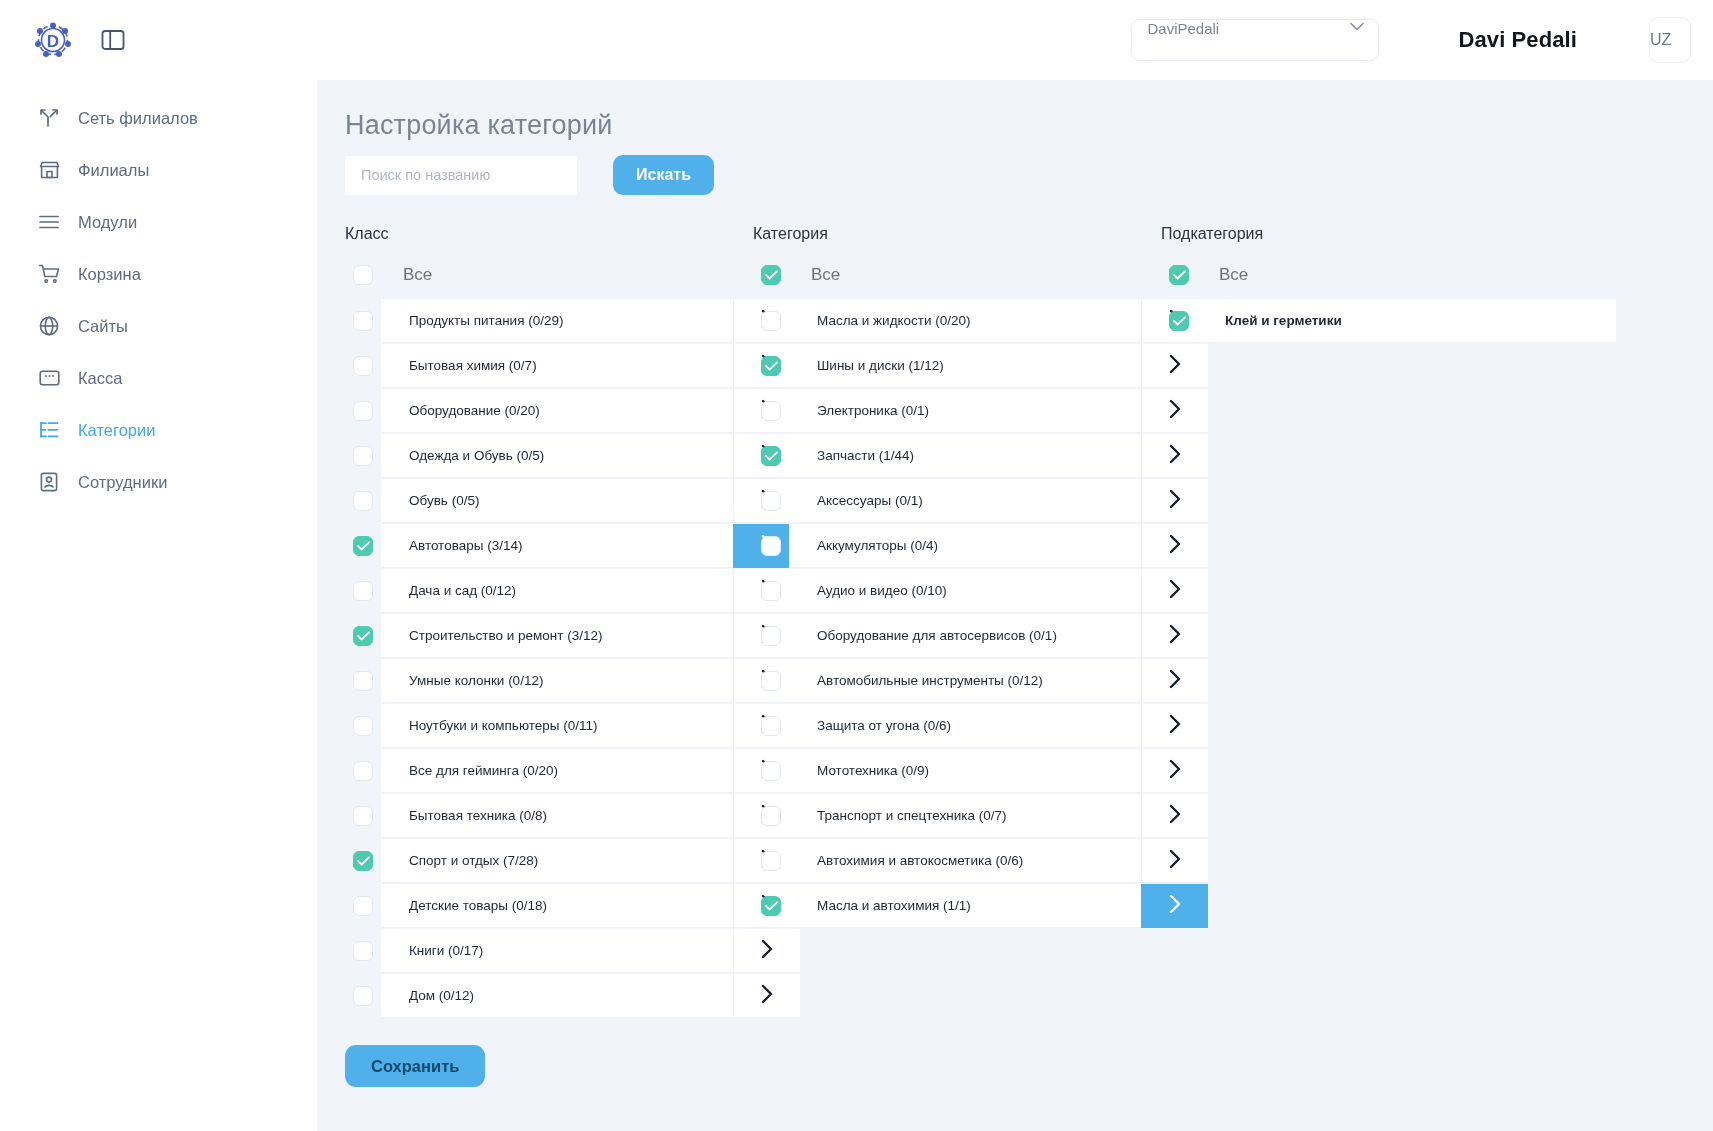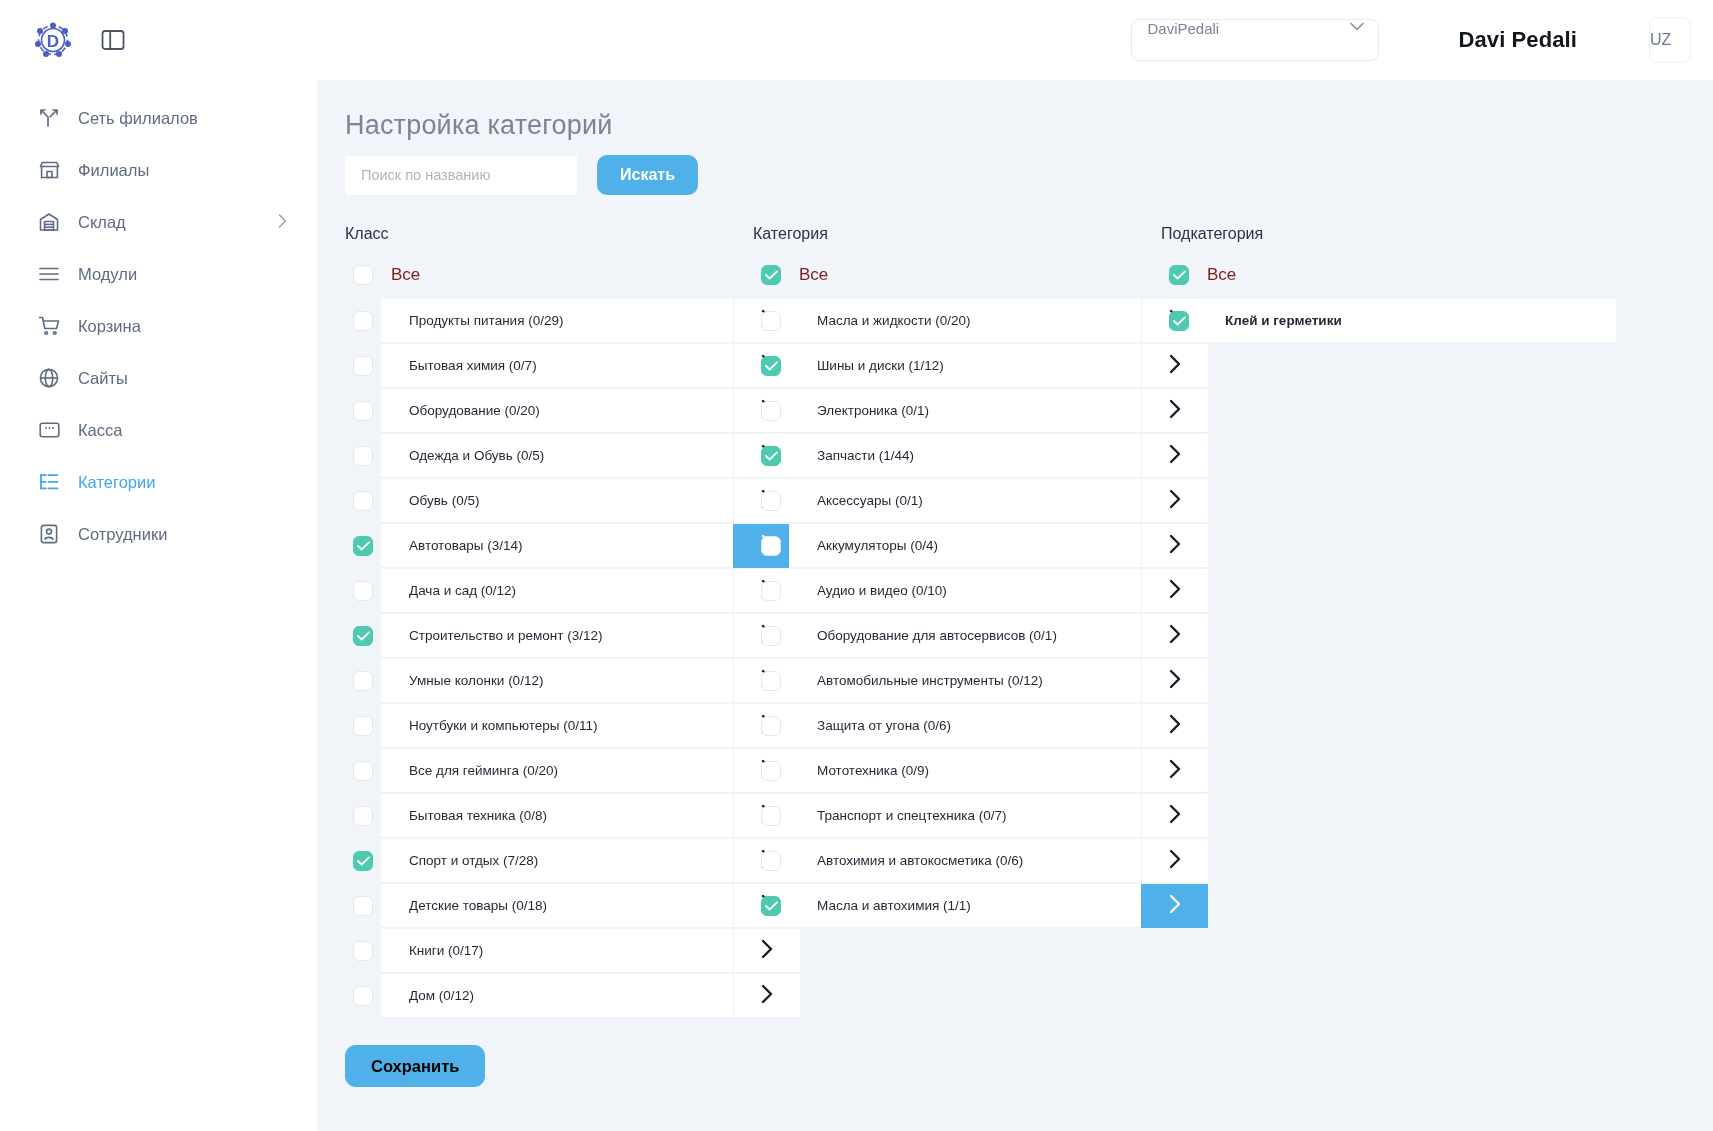--- a/index.html
+++ b/index.html
@@ -84,35 +84,35 @@
   .search-row { display: flex; align-items: center; margin: 0 0 30px 28px; }
   .search-input {
     width: 232px; height: 39px;
     border: none; border-radius: 2px; background: #fff;
     padding: 0 16px; font-size: 14.5px; color: #3b4252;
     font-family: "Liberation Sans", sans-serif;
     outline: none;
   }
   .search-input::placeholder { color: #aeb5c1; }
   .search-btn {
-    margin-left: 20px; height: 40px; padding: 0 23px;
+    margin-left: 36px; height: 40px; padding: 0 23px;
     border: none; border-radius: 10px;
     background: #4fb0ea; color: #fff;
     font-size: 16px; font-weight: bold; cursor: pointer;
     font-family: "Liberation Sans", sans-serif;
   }
 
   .columns { display: flex; padding-left: 28px; }
   .col { width: 455px; margin-right: 0; }
   .col:nth-child(2) { margin-left: -47px; }
   .col:nth-child(3) { margin-left: -47px; }
   .col-title { font-size: 16px; color: #2c3440; margin-bottom: 17px; }
 
   .all-row { display: flex; align-items: center; height: 30px; margin-bottom: 9px; padding-left: 8px; }
-  .all-row .lbl { font-size: 17px; color: #7f1d1d; margin-left: 18px; }
+  .all-row .lbl { font-size: 17px; color: #737373; margin-left: 30px; }
 
   .cb {
     width: 20px; height: 20px; border-radius: 6px;
     background: #ffffff; border: 1px solid #e3e7ee;
     display: flex; align-items: center; justify-content: center;
     cursor: pointer; flex: none;
   }
   .cb.checked { background: #4ecab1; border-color: #4ecab1; }
   .cb .tick { display: none; }
   .cb.checked .tick { display: block; }
@@ -139,21 +139,21 @@
   .row .arrowcell.hl .chev { color: #ffffff; }
   .row .namecell.noarrow { border-right: none; }
 
   
   .col-sub .row .namecell { padding-left: 28px; font-weight: bold; }
 
   .save-btn {
     margin: 26px 0 0 28px;
     height: 42px; padding: 0 26px;
     border: none; border-radius: 11px;
-    background: #4fb0ea; color: #000000;
+    background: #4fb0ea; color: #0c4a6e;
     font-size: 16.5px; font-weight: bold; cursor: pointer;
     font-family: "Liberation Sans", sans-serif;
   }
 </style>
 </head>
 <body>
 
 <div class="app">
 
   <div class="header">
@@ -219,36 +219,20 @@
         <span class="ico">
           <svg width="23" height="22" viewBox="0 0 23 22" fill="none" stroke="#5f6b80" stroke-width="1.6" stroke-linejoin="round">
             <path d="M2.5 7.5 L4.2 3.5 L18.8 3.5 L20.5 7.5 Z"></path>
             <path d="M3.6 8 L3.6 18.5 L19.4 18.5 L19.4 8"></path>
             <rect x="9" y="12.5" width="5" height="6"></rect>
           </svg>
         </span>
         <span class="lbl">Филиалы</span>
       </div>
 
-      <div class="nav-item">
-        <span class="ico">
-          <svg width="22" height="22" viewBox="0 0 22 22" fill="none" stroke="#5f6b80" stroke-width="1.6" stroke-linejoin="round">
-            <path d="M2.5 8.5 L11 3 L19.5 8.5 L19.5 19 L2.5 19 Z"></path>
-            <rect x="6.5" y="10.5" width="9" height="8.5"></rect>
-            <line x1="6.5" y1="13.4" x2="15.5" y2="13.4"></line>
-            <line x1="6.5" y1="16.2" x2="15.5" y2="16.2"></line>
-          </svg>
-        </span>
-        <span class="lbl">Склад</span>
-        <span class="caret">
-          <svg width="9" height="14" viewBox="0 0 9 14">
-              <polyline points="1.5,1 7.5,7 1.5,13" fill="none" stroke="#9aa3b4" stroke-width="1.6" stroke-linecap="round" stroke-linejoin="round"></polyline>
-            </svg>
-        </span>
-      </div>
 
       <div class="nav-item">
         <span class="ico">
           <svg width="22" height="18" viewBox="0 0 22 18" stroke="#5f6b80" stroke-width="1.7" stroke-linecap="round">
             <line x1="2" y1="3.5" x2="20" y2="3.5"></line>
               <line x1="2" y1="9" x2="20" y2="9"></line>
               <line x1="2" y1="14.5" x2="20" y2="14.5"></line>
           </svg>
         </span>
         <span class="lbl">Модули</span>

